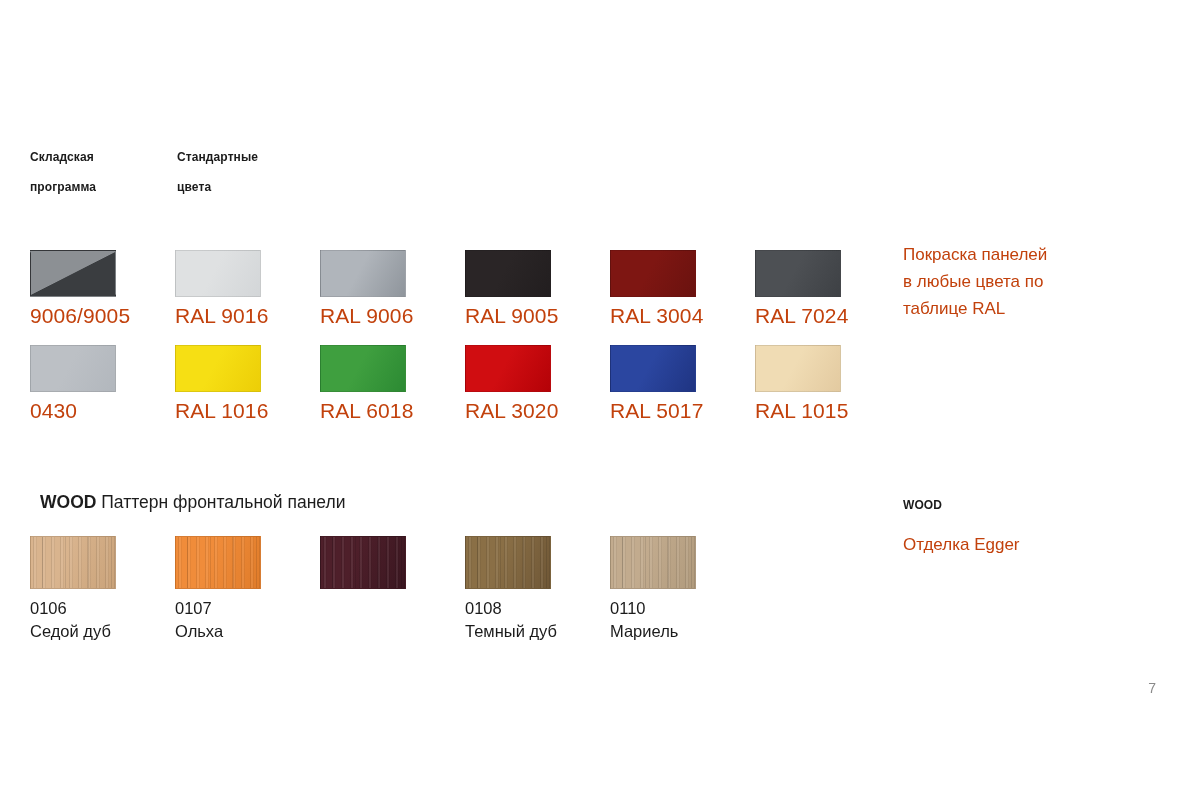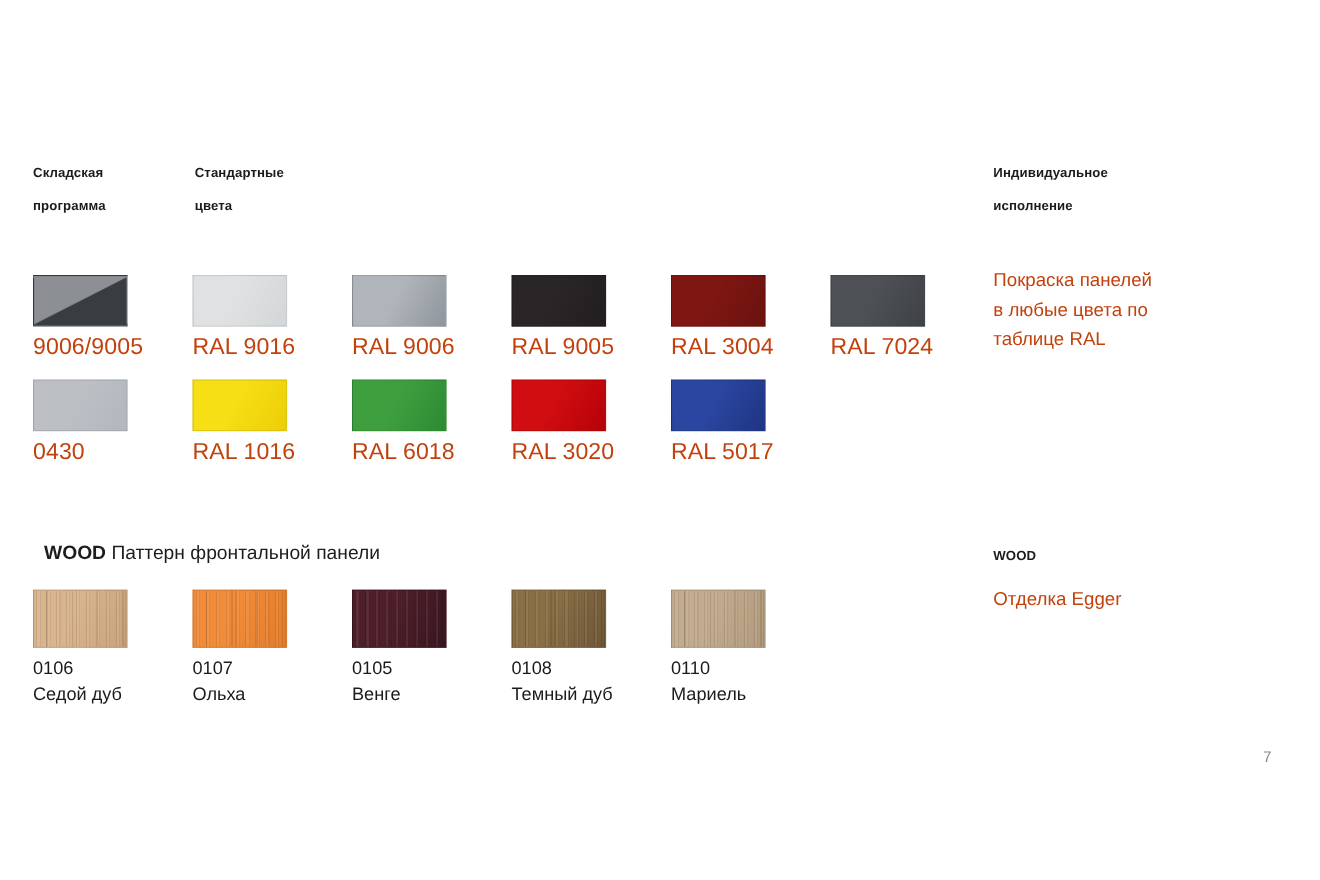--- a/index.html
+++ b/index.html
@@ -135,22 +135,20 @@
 <body>
 
 <div class="page">
 
   <div class="hdr" id="hdr-stock">Складская
 программа</div>
 
   <div class="hdr" id="hdr-std">Стандартные
 цвета</div>
 
-  <div class="hdr" id="hdr-custom">Индивидуальное
-исполнение</div>
 
   <div class="body-text" id="custom-text">Покраска панелей
 в любые цвета по
 таблице RAL</div>
 
   <div class="grid" id="color-grid">
       <div class="sw-row">
         <div class="sw-cell" style="left: 0px;">
           <div class="swatch" style="background: linear-gradient(153deg, rgb(140, 144, 148) 0%, rgb(140, 144, 148) 49.5%, rgb(58, 61, 64) 50.5%, rgb(58, 61, 64) 100%);"></div>
           <div class="sw-label">9006/9005</div>
@@ -190,20 +188,24 @@
           <div class="sw-label">RAL 6018</div>
         </div>
         <div class="sw-cell" style="left: 435px;">
           <div class="swatch" style="background: linear-gradient(118deg, rgb(208, 13, 17) 0%, rgb(208, 13, 17) 45%, rgb(180, 2, 7) 100%);"></div>
           <div class="sw-label">RAL 3020</div>
         </div>
         <div class="sw-cell" style="left: 580px;">
           <div class="swatch" style="background: linear-gradient(118deg, rgb(43, 70, 160) 0%, rgb(43, 70, 160) 45%, rgb(31, 52, 130) 100%);"></div>
           <div class="sw-label">RAL 5017</div>
         </div>
+        <div class="sw-cell" style="left: 725px;">
+          <div class="swatch" style="background: linear-gradient(118deg, rgb(240, 220, 180) 0%, rgb(240, 220, 180) 45%, rgb(227, 202, 160) 100%);"></div>
+          <div class="sw-label">RAL 1015</div>
+        </div>
       </div>
     </div>
 
   <div id="wood-title">
     <b>WOOD</b><span> Паттерн фронтальной панели</span>
   </div>
 
   <div class="wood-grid" id="wood-grid">
       <div class="wood-cell" style="left: 0px;">
         <div class="wood-swatch" style="background: linear-gradient(110deg, rgb(217, 180, 142) 0%, rgb(217, 180, 142) 40%, rgb(201, 162, 121) 100%);">
@@ -214,21 +216,20 @@
       <div class="wood-cell" style="left: 145px;">
         <div class="wood-swatch" style="background: linear-gradient(110deg, rgb(240, 140, 58) 0%, rgb(240, 140, 58) 40%, rgb(224, 124, 42) 100%);">
           <div class="grain" style="background: repeating-linear-gradient(90deg, rgba(0, 0, 0, 0) 0px, rgba(0, 0, 0, 0) 2px, rgba(0, 0, 0, 0.09) 2px, rgba(0, 0, 0, 0.09) 3px, rgba(255, 255, 255, 0.07) 3px, rgba(255, 255, 255, 0.07) 5px, rgba(0, 0, 0, 0.05) 5px, rgba(0, 0, 0, 0.05) 6px, rgba(0, 0, 0, 0) 6px, rgba(0, 0, 0, 0) 9px), repeating-linear-gradient(90deg, rgba(0, 0, 0, 0) 0px, rgba(0, 0, 0, 0) 11px, rgba(0, 0, 0, 0.1) 11px, rgba(0, 0, 0, 0.1) 12.5px, rgba(0, 0, 0, 0) 12.5px, rgba(0, 0, 0, 0) 23px);"></div>
         </div>
         <div class="wood-label"><div>0107</div><div>Ольха</div></div>
       </div>
       <div class="wood-cell" style="left: 290px;">
         <div class="wood-swatch" style="background: linear-gradient(110deg, rgb(78, 31, 42) 0%, rgb(78, 31, 42) 40%, rgb(58, 22, 32) 100%);">
           <div class="grain" style="background: repeating-linear-gradient(90deg, rgba(0, 0, 0, 0) 0px, rgba(0, 0, 0, 0) 2px, rgba(0, 0, 0, 0.09) 2px, rgba(0, 0, 0, 0.09) 3px, rgba(255, 255, 255, 0.07) 3px, rgba(255, 255, 255, 0.07) 5px, rgba(0, 0, 0, 0.05) 5px, rgba(0, 0, 0, 0.05) 6px, rgba(0, 0, 0, 0) 6px, rgba(0, 0, 0, 0) 9px), repeating-linear-gradient(90deg, rgba(0, 0, 0, 0) 0px, rgba(0, 0, 0, 0) 11px, rgba(0, 0, 0, 0.1) 11px, rgba(0, 0, 0, 0.1) 12.5px, rgba(0, 0, 0, 0) 12.5px, rgba(0, 0, 0, 0) 23px);"></div>
         </div>
-        <div class="wood-label"><div>0105</div><div>Венге</div></div>
       </div>
       <div class="wood-cell" style="left: 435px;">
         <div class="wood-swatch" style="background: linear-gradient(110deg, rgb(138, 111, 70) 0%, rgb(138, 111, 70) 40%, rgb(111, 87, 54) 100%);">
           <div class="grain" style="background: repeating-linear-gradient(90deg, rgba(0, 0, 0, 0) 0px, rgba(0, 0, 0, 0) 2px, rgba(0, 0, 0, 0.09) 2px, rgba(0, 0, 0, 0.09) 3px, rgba(255, 255, 255, 0.07) 3px, rgba(255, 255, 255, 0.07) 5px, rgba(0, 0, 0, 0.05) 5px, rgba(0, 0, 0, 0.05) 6px, rgba(0, 0, 0, 0) 6px, rgba(0, 0, 0, 0) 9px), repeating-linear-gradient(90deg, rgba(0, 0, 0, 0) 0px, rgba(0, 0, 0, 0) 11px, rgba(0, 0, 0, 0.1) 11px, rgba(0, 0, 0, 0.1) 12.5px, rgba(0, 0, 0, 0) 12.5px, rgba(0, 0, 0, 0) 23px);"></div>
         </div>
         <div class="wood-label"><div>0108</div><div>Темный дуб</div></div>
       </div>
       <div class="wood-cell" style="left: 580px;">
         <div class="wood-swatch" style="background: linear-gradient(110deg, rgb(194, 171, 142) 0%, rgb(194, 171, 142) 40%, rgb(176, 154, 124) 100%);">
           <div class="grain" style="background: repeating-linear-gradient(90deg, rgba(0, 0, 0, 0) 0px, rgba(0, 0, 0, 0) 2px, rgba(0, 0, 0, 0.09) 2px, rgba(0, 0, 0, 0.09) 3px, rgba(255, 255, 255, 0.07) 3px, rgba(255, 255, 255, 0.07) 5px, rgba(0, 0, 0, 0.05) 5px, rgba(0, 0, 0, 0.05) 6px, rgba(0, 0, 0, 0) 6px, rgba(0, 0, 0, 0) 9px), repeating-linear-gradient(90deg, rgba(0, 0, 0, 0) 0px, rgba(0, 0, 0, 0) 11px, rgba(0, 0, 0, 0.1) 11px, rgba(0, 0, 0, 0.1) 12.5px, rgba(0, 0, 0, 0) 12.5px, rgba(0, 0, 0, 0) 23px);"></div>

